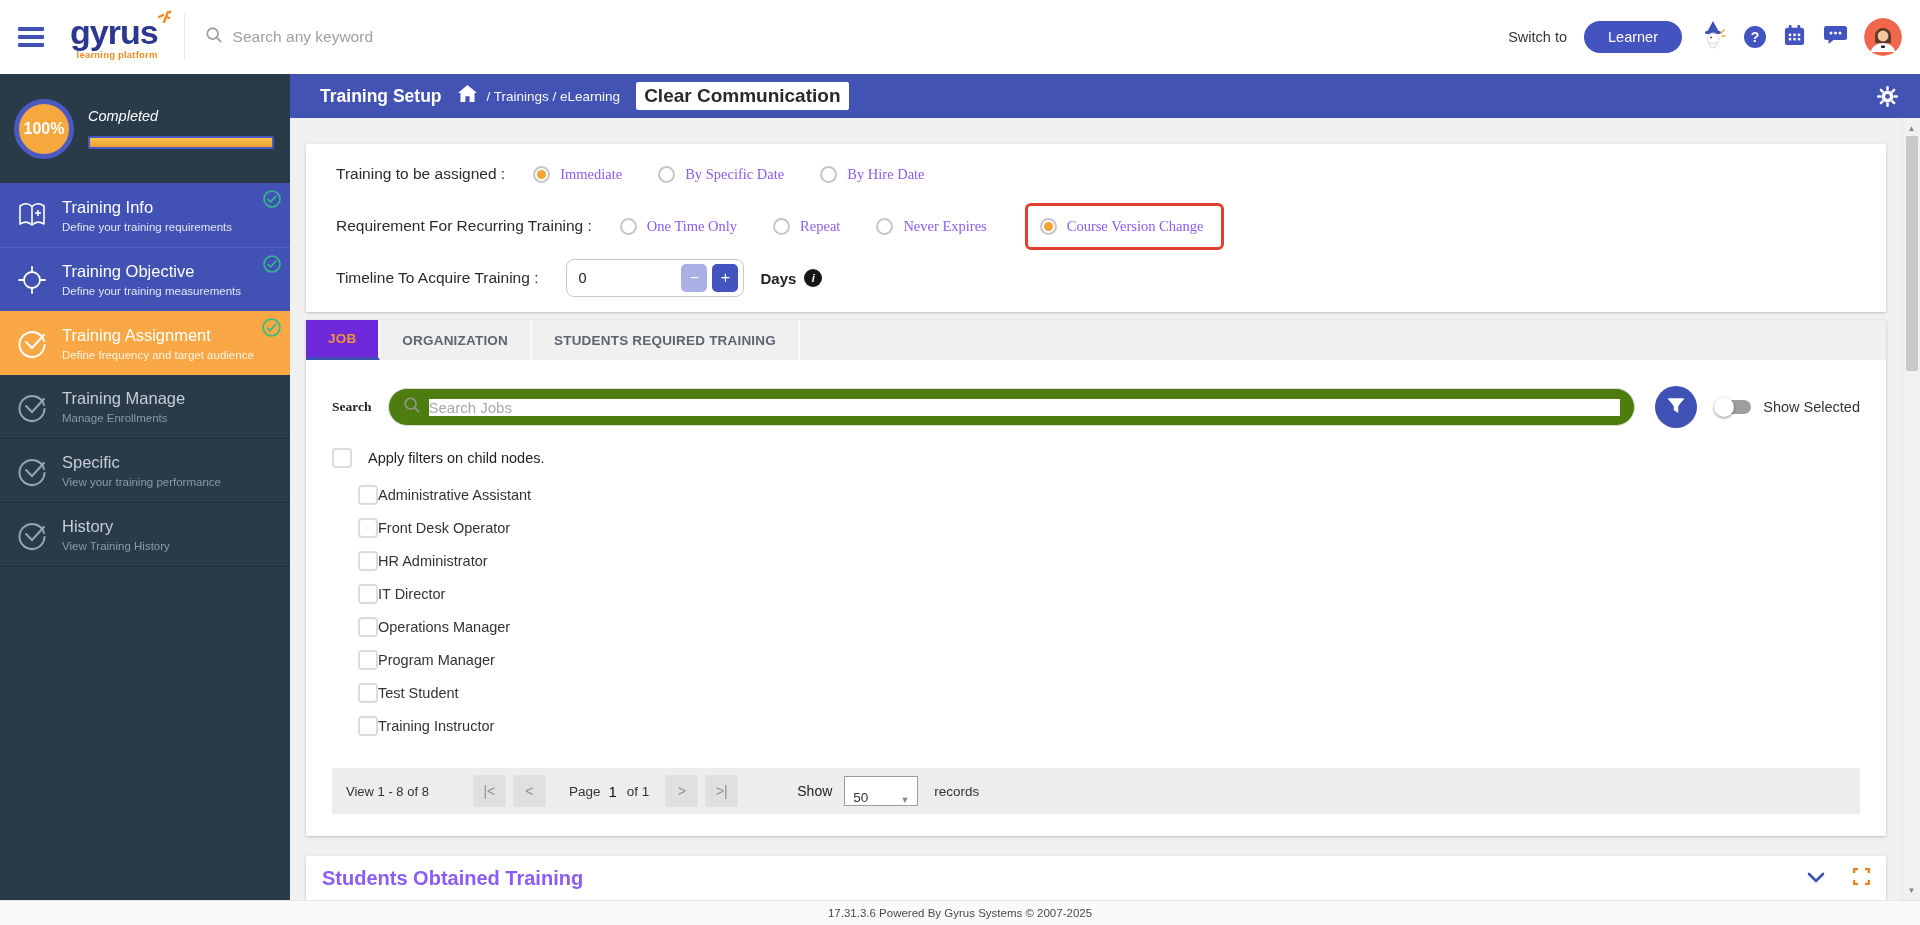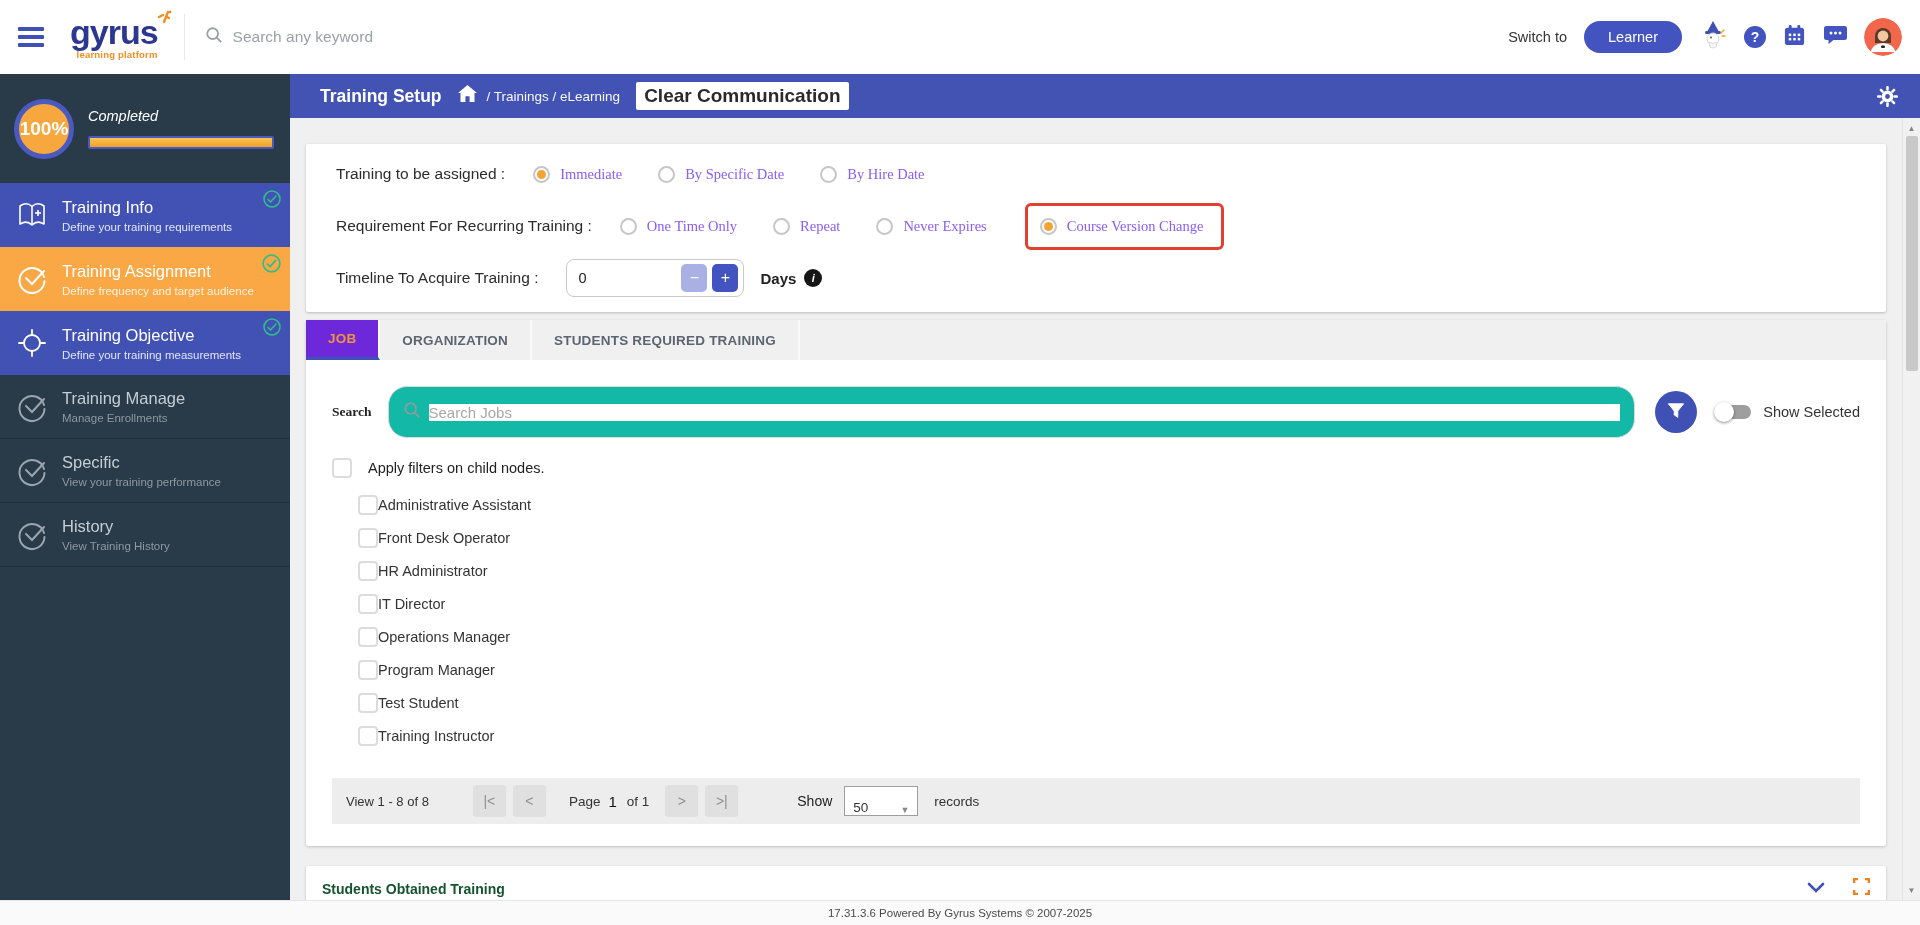--- a/index.html
+++ b/index.html
@@ -28,21 +28,21 @@
   .rightcol { flex:1; display:flex; flex-direction:column; }
   .bluebar { height:44px; background:#4353b4; display:flex; align-items:center; color:#fff; padding:0 22px 0 30px; }
   .bb-title { font-size:17.5px; font-weight:bold; margin-right:16px; }
   .bb-path { font-size:13.5px; margin-left:10px; opacity:.96; }
   .bb-chip { background:#fff; color:#2a2a2a; font-size:19px; font-weight:bold; padding:3px 8px; margin-left:16px; border-radius:2px; }
   .bb-gear { margin-left:auto; cursor:pointer; display:flex; }
 
   
   .sidebar { width:290px; background:#293a49; flex-shrink:0; display:flex; flex-direction:column; }
   .prog { height:109px; display:flex; align-items:center; padding:0 16px 0 14px; }
-  .pcircle { width:60px; height:60px; border-radius:50%; background:#f6a83f; border:5px solid #4a5ac0; color:#fff; font-size:19px; font-weight:bold; display:flex; align-items:center; justify-content:center; flex-shrink:0; }
+  .pcircle { width:60px; height:60px; border-radius:50%; background:#f6a83f; border:5px solid #4a5ac0; color:#fff; font-size:16px; font-weight:bold; display:flex; align-items:center; justify-content:center; flex-shrink:0; }
   .pright { flex:1; margin-left:14px; }
   .pcompleted { color:#fff; font-style:italic; font-size:14.5px; }
   .pbar { margin-top:12px; height:13px; border:2px solid #4a5ac0; border-radius:2px; background:#293a49; }
   .pfill { height:100%; width:100%; background:linear-gradient(180deg,#fbc54d,#f09f2e); }
   .sitem { height:64px; display:flex; align-items:center; padding:0 14px; position:relative; cursor:pointer; }
   .s-blue { background:#4152b4; }
   .s-blue + .s-blue { border-top:1px solid rgba(255,255,255,.10); }
   .s-orange { background:#f9a845; }
   .s-dark { border-bottom:1px solid rgba(0,0,0,.18); }
   .sicon { width:36px; display:flex; justify-content:center; flex-shrink:0; }
@@ -75,21 +75,21 @@
   .days { font-size:15px; color:#222; font-weight:bold; margin-left:16px; }
   .info-ico { width:18px; height:18px; border-radius:50%; background:#161616; color:#fff; font-size:11px; font-weight:bold; font-style:italic; display:flex; align-items:center; justify-content:center; margin-left:8px; cursor:pointer; }
 
   .card2 { margin:0 16px; }
   .tabstrip { height:40px; background:#f0f0f0; display:flex; border-radius:2px 2px 0 0; }
   .tab { padding:0 22px; display:flex; align-items:center; font-size:13.5px; font-weight:bold; color:#5d6670; letter-spacing:.2px; border-right:2px solid #fafafa; cursor:pointer; }
   .tab.active { background:#6d28d9; color:#f0923e; border-bottom:3px solid #3f51b5; border-right:2px solid #fafafa; }
   .panel { padding:26px 26px 22px 26px; }
   .searchrow { display:flex; align-items:center; }
   .slabel { font-size:13.5px; color:#222; font-weight:bold; margin-right:16px;font-family:Liberation Serif, serif; }
-  .spill { flex:1; height:52px; border:1px solid #d9d9d9; border-radius:19px; display:flex; align-items:center; padding:0 14px; background:#14b8a6; }
+  .spill { flex:1; height:38px; border:1px solid #d9d9d9; border-radius:19px; display:flex; align-items:center; padding:0 14px; background:#4d7c0f; }
   .spill input { border:none; outline:none; flex:1; font-size:15px; color:#444; margin-left:8px; font-family:"Liberation Sans",sans-serif; }
   .spill input::placeholder { color:#a8a8a8; }
   .filter-btn { width:42px; height:42px; border-radius:50%; background:#3f51b5; border:none; margin:0 20px; display:flex; align-items:center; justify-content:center; cursor:pointer; flex-shrink:0; }
   .toggle { width:34px; height:14px; background:#9e9e9e; border-radius:7px; position:relative; cursor:pointer; flex-shrink:0; }
   .knob { width:20px; height:20px; border-radius:50%; background:#fff; box-shadow:0 1px 3px rgba(0,0,0,.45); position:absolute; left:-3px; top:-3px; }
   .tog-label { font-size:14.5px; color:#333; margin-left:12px; white-space:nowrap; }
   .chk { width:20px; height:20px; border:2px solid #dcdcdc; border-radius:4px; background:#fff; flex-shrink:0; cursor:pointer; }
   .applyrow { display:flex; align-items:center; margin-top:20px; }
   .applyrow .albl { font-size:14.5px; color:#222; margin-left:16px; }
   .joblist { margin-top:10px; }
@@ -102,21 +102,21 @@
   .pgmid { font-size:13.5px; color:#333; margin:0 8px 0 16px; }
   .pgnum { font-size:15px; color:#111; margin-right:10px; }
   .pgof { font-size:13.5px; color:#333; margin-right:16px; }
   .showlbl { font-size:14px; color:#222; margin:0 12px 0 52px; }
   .sizesel { width:74px; height:30px; background:#fff; border:1px solid #9e9e9e; display:flex; align-items:flex-end; justify-content:space-between; padding:0 8px; cursor:pointer; }
   .sizesel .sz { font-size:13.5px; color:#333; }
   .sizesel .car { font-size:9px; color:#8a8a8a; }
   .recs { font-size:13.5px; color:#333; margin-left:16px; }
 
   .card3 { margin:20px 16px 0 16px; height:45px; display:flex; align-items:center; padding:0 16px; }
-  .sotitle { font-size:14px; font-weight:bold; color:#14532d; }
+  .sotitle { font-size:20px; font-weight:bold; color:#8b5cf6; }
   .soicons { margin-left:auto; display:flex; align-items:center; gap:28px; }
 
   
   .sb { width:18px; background:#f1f1f1; border-left:1px solid #e4e4e4; position:relative; flex-shrink:0; display:flex; flex-direction:column; align-items:center; }
   .sb-ar { font-size:8px; color:#858585; height:16px; display:flex; align-items:center; cursor:pointer; }
   .sb-up { margin-top:2px; }
   .sb-thumb { width:12px; height:235px; background:#c8c8c8; border-radius:2px; cursor:pointer; }
   .sb-down { position:absolute; bottom:2px; }
 
   
@@ -237,55 +237,55 @@
         <div class="ssub">Define your training requirements</div>
       </div>
       <span class="sbadge">
         <svg width="20" height="20" viewBox="0 0 20 20" fill="none" stroke="#2fbd8a" stroke-width="1.6">
             <circle cx="10" cy="10" r="8"></circle>
             <path d="M6 10.5 l2.5 2.5 l5.5 -6" stroke-linecap="round" stroke-linejoin="round"></path>
           </svg>
       </span>
     </div>
 
-    <div class="sitem s-orange">
-      <span class="sicon">
-        <svg width="32" height="32" viewBox="0 0 32 32" fill="none" stroke="#fff" stroke-width="2" stroke-linecap="round">
-            <path d="M28 14 a12.5 12.5 0 1 0 0.5 4"></path>
-            <path d="M10 15 l6 6 L28 8"></path>
-          </svg>
-      </span>
-      <div class="stext">
-        <div class="stitle">Training Assignment</div>
-        <div class="ssub">Define frequency and target audience</div>
-      </div>
-      <span class="sbadge">
-        <svg width="21" height="21" viewBox="0 0 20 20" fill="none" stroke="#2fbd8a" stroke-width="1.6">
-            <circle cx="10" cy="10" r="8"></circle>
-            <path d="M6 10.5 l2.5 2.5 l5.5 -6" stroke-linecap="round" stroke-linejoin="round"></path>
-          </svg>
-      </span>
-    </div>
-
     <div class="sitem s-blue">
       <span class="sicon">
         <svg width="30" height="30" viewBox="0 0 30 30" fill="none" stroke="#fff" stroke-width="1.8" stroke-linecap="round">
           <circle cx="15" cy="15" r="8"></circle>
           <line x1="15" y1="2" x2="15" y2="6"></line>
             <line x1="15" y1="24" x2="15" y2="28"></line>
           <line x1="2" y1="15" x2="6" y2="15"></line>
             <line x1="24" y1="15" x2="28" y2="15"></line>
         </svg>
       </span>
       <div class="stext">
         <div class="stitle">Training Objective</div>
         <div class="ssub">Define your training measurements</div>
       </div>
       <span class="sbadge">
         <svg width="20" height="20" viewBox="0 0 20 20" fill="none" stroke="#2fbd8a" stroke-width="1.6">
+            <circle cx="10" cy="10" r="8"></circle>
+            <path d="M6 10.5 l2.5 2.5 l5.5 -6" stroke-linecap="round" stroke-linejoin="round"></path>
+          </svg>
+      </span>
+    </div>
+
+    <div class="sitem s-orange">
+      <span class="sicon">
+        <svg width="32" height="32" viewBox="0 0 32 32" fill="none" stroke="#fff" stroke-width="2" stroke-linecap="round">
+            <path d="M28 14 a12.5 12.5 0 1 0 0.5 4"></path>
+            <path d="M10 15 l6 6 L28 8"></path>
+          </svg>
+      </span>
+      <div class="stext">
+        <div class="stitle">Training Assignment</div>
+        <div class="ssub">Define frequency and target audience</div>
+      </div>
+      <span class="sbadge">
+        <svg width="21" height="21" viewBox="0 0 20 20" fill="none" stroke="#2fbd8a" stroke-width="1.6">
             <circle cx="10" cy="10" r="8"></circle>
             <path d="M6 10.5 l2.5 2.5 l5.5 -6" stroke-linecap="round" stroke-linejoin="round"></path>
           </svg>
       </span>
     </div>
 
     <div class="sitem s-dark">
       <span class="sicon">
         <svg width="32" height="32" viewBox="0 0 32 32" fill="none" stroke="#9aa6ae" stroke-width="2" stroke-linecap="round">
             <path d="M28 14 a12.5 12.5 0 1 0 0.5 4"></path>

